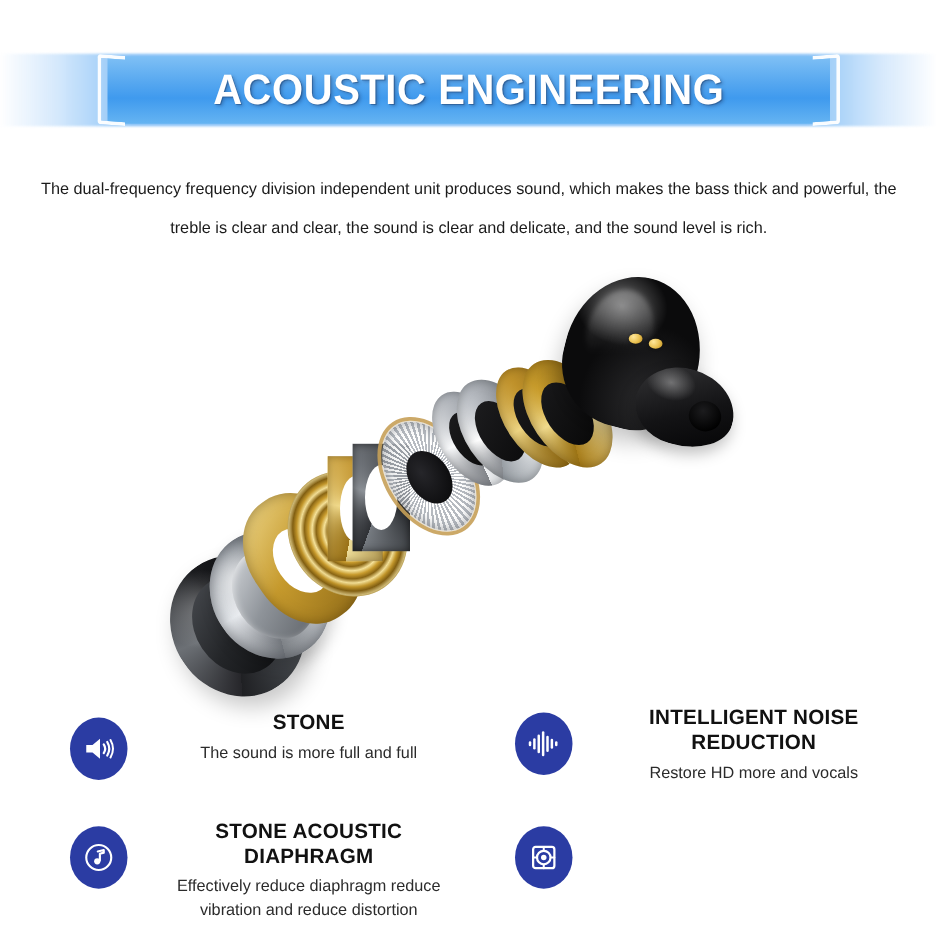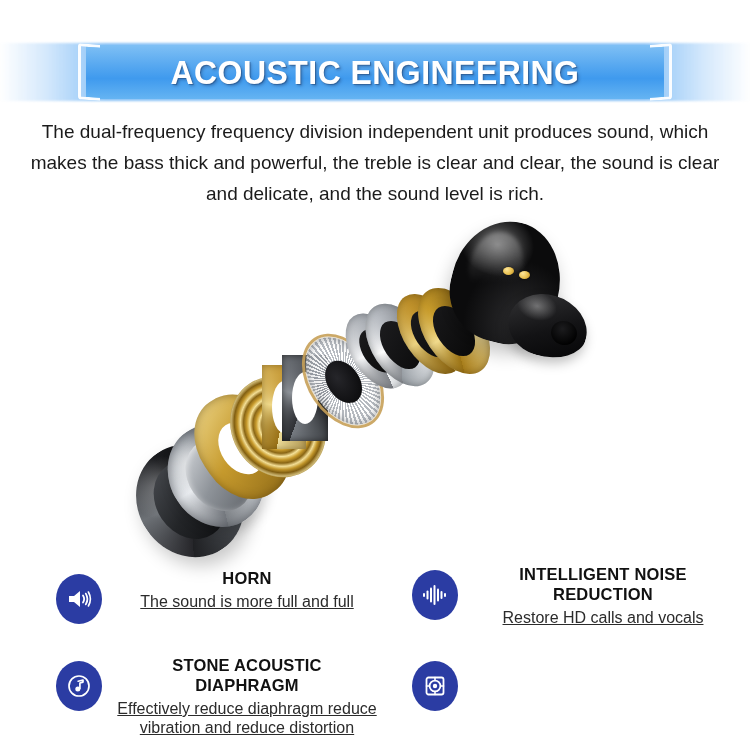--- a/index.html
+++ b/index.html
@@ -72,24 +72,24 @@
   .bracket.left  { left:78px;  top:1px; border-left:3px solid rgba(255,255,255,0.95);
                    border-top-left-radius:3px; border-bottom-left-radius:3px;
                    transform:skewY(4deg); }
   .bracket.right { right:78px; top:1px; border-right:3px solid rgba(255,255,255,0.95);
                    border-top-right-radius:3px; border-bottom-right-radius:3px;
                    transform:skewY(-4deg); }
 
   
   .description {
     position:absolute;
-    left:28px; top:116px;
+    left:28px; top:135px;
     width:694px;
     text-align:center;
-    font-size:19px;
+    font-size:13px;
     line-height:31px;
     color:#1b1b1b;
     font-family:"Liberation Sans", sans-serif;
   }
 
   
   .product {
     position:absolute;
     left:0; top:205px;
     width:750px; height:355px;
@@ -337,26 +337,25 @@
   }
   .feature-title {
     font-size:16.5px;
     font-weight:bold;
     color:#111111;
     line-height:20px;
     letter-spacing:0.2px;
     white-space:pre-line;
   }
   .feature-sub {
-    font-size:16px;
+    font-size:13px;
     color:#2b2b2b;
     line-height:19px;
     margin-top:4px;
     white-space:pre-line;
-    text-decoration:underline;
   }
 </style>
 </head>
 <body>
 
 <div id="page">
 
   <div class="banner-wrap">
     <div class="banner-glow"></div>
     <div class="banner-core"></div>
@@ -404,21 +403,21 @@
     <div class="feature f1">
       <div class="feature-icon">
         <svg width="26" height="24" viewBox="0 0 26 24" aria-hidden="true">
           <path d="M3 9 H8 L14 4 V20 L8 15 H3 Z" fill="#ffffff"></path>
           <path d="M17 8.5 Q19.3 12 17 15.5" stroke="#ffffff" stroke-width="1.8" fill="none" stroke-linecap="round"></path>
           <path d="M19.8 6.6 Q23 12 19.8 17.4" stroke="#ffffff" stroke-width="1.8" fill="none" stroke-linecap="round"></path>
           <path d="M22.4 5 Q26.4 12 22.4 19" stroke="#ffffff" stroke-width="1.6" fill="none" stroke-linecap="round"></path>
         </svg>
       </div>
       <div class="feature-text">
-        <div class="feature-title">HORN</div>
+        <div class="feature-title">STONE</div>
         <div class="feature-sub">The sound is more full and full</div>
       </div>
     </div>
 
     <div class="feature f2">
       <div class="feature-icon">
         <svg width="28" height="24" viewBox="0 0 28 24" aria-hidden="true">
           <g fill="#ffffff">
             <rect x="2" y="10" width="2" height="4" rx="1"></rect>
             <rect x="5.5" y="7.5" width="2" height="9" rx="1"></rect>
@@ -426,21 +425,21 @@
             <rect x="12.5" y="2" width="2" height="20" rx="1"></rect>
             <rect x="16" y="5.5" width="2" height="13" rx="1"></rect>
             <rect x="19.5" y="8" width="2" height="8" rx="1"></rect>
             <rect x="23" y="10" width="2" height="4" rx="1"></rect>
           </g>
         </svg>
       </div>
       <div class="feature-text">
         <div class="feature-title">INTELLIGENT NOISE
 REDUCTION</div>
-        <div class="feature-sub">Restore HD calls and vocals</div>
+        <div class="feature-sub">Restore HD more and vocals</div>
       </div>
     </div>
 
     <div class="feature f3">
       <div class="feature-icon">
         <svg width="26" height="26" viewBox="0 0 26 26" aria-hidden="true">
           <circle cx="13" cy="13" r="10" fill="none" stroke="#ffffff" stroke-width="1.7"></circle>
           <path d="M12.2 8.2 L17 7 V9.1 L13.9 10 V15.4" fill="none" stroke="#ffffff" stroke-width="1.7" stroke-linecap="round" stroke-linejoin="round"></path>
           <circle cx="11.8" cy="16" r="2.5" fill="#ffffff"></circle>
         </svg>

